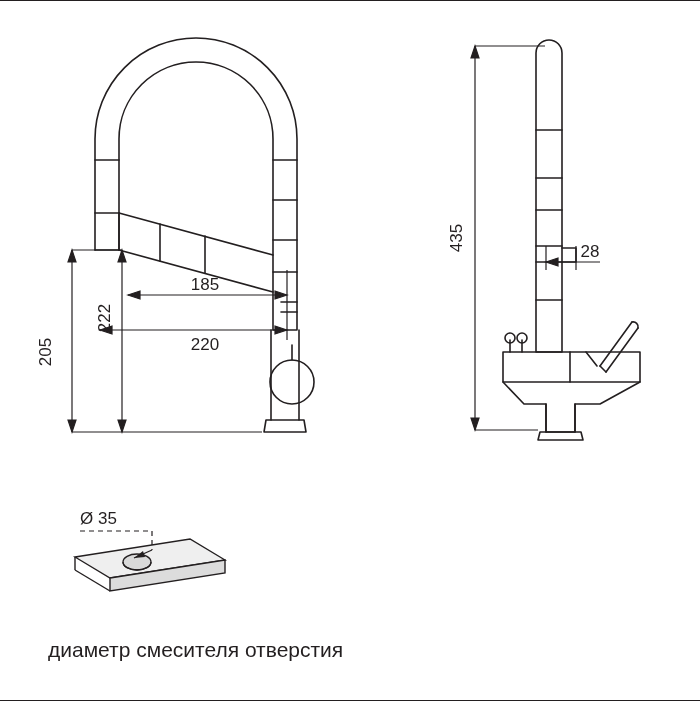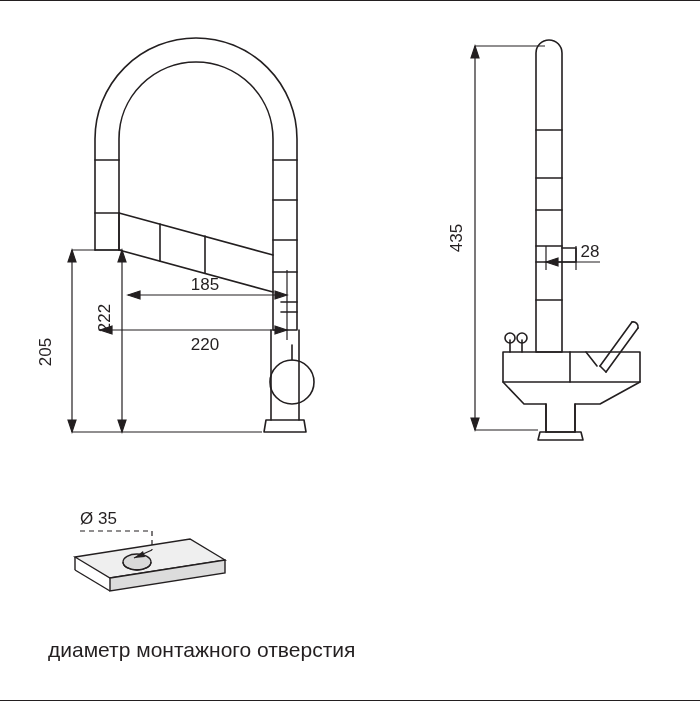--- a/index.html
+++ b/index.html
@@ -190,17 +190,17 @@
       <line x1="152" y1="531" x2="152" y2="550" stroke="#231f20" stroke-width="1.2" stroke-dasharray="5 4"></line>
       <path d="M152 550 L134 558" stroke="#231f20" stroke-width="1.2" fill="none"></path>
       <polygon points="134,558 143,551 145,557" fill="#231f20" stroke="none"></polygon>
     </g>
 
     <text class="dim-text" x="80" y="524">Ø 35</text>
 
   </svg>
 
   <div class="caption">
-    <div>диаметр монтажного отверстия</div>
+    <div>диаметр смесителя отверстия</div>
     <div>для установки смесителя 35 мм</div>
   </div>
 
 </div>
 
 </body></html>

